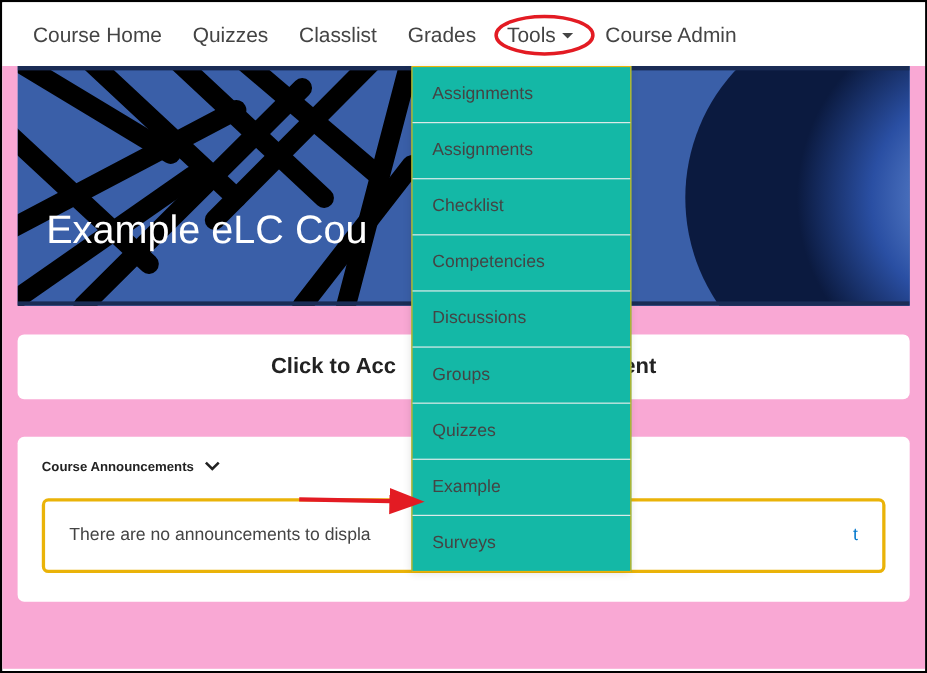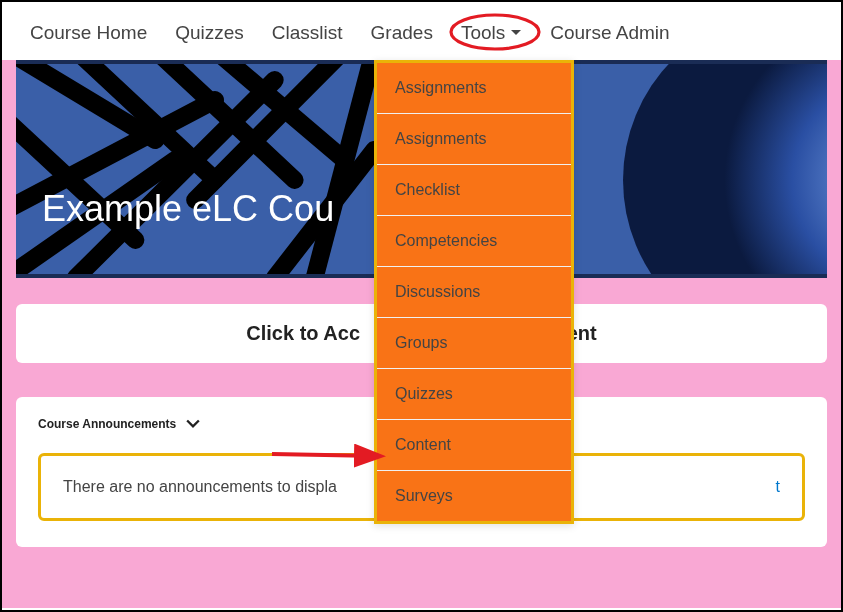--- a/index.html
+++ b/index.html
@@ -50,22 +50,22 @@
       width: 96px; height: 40px;
       pointer-events: none;
     }
 
     
     .dropdown {
       position: absolute;
       top: 58px;
       left: 372px;
       width: 200px;
-      background: #f97316;
-      border: 3px solid #eab308;
+      background: #14b8a6;
+      border: 1px solid #eab308;
       box-shadow: 0 2px 8px rgba(0,0,0,0.12);
       z-index: 50;
     }
     .dropdown-item {
       padding: 16px 18px;
       font-size: 16px;
       color: #444;
       cursor: pointer;
       border-bottom: 1px solid #f0f0f0;
     }
@@ -224,21 +224,21 @@
 </div>
 
 <div class="dropdown">
   <div class="dropdown-item">Assignments</div>
   <div class="dropdown-item">Assignments</div>
   <div class="dropdown-item">Checklist</div>
   <div class="dropdown-item">Competencies</div>
   <div class="dropdown-item">Discussions</div>
   <div class="dropdown-item">Groups</div>
   <div class="dropdown-item">Quizzes</div>
-  <div class="dropdown-item">Content</div>
+  <div class="dropdown-item">Example</div>
   <div class="dropdown-item">Surveys</div>
 </div>
 
 <svg class="arrow-svg" viewBox="0 0 120 40">
   <defs>
     <marker id="arrowhead" markerWidth="8" markerHeight="8" refX="6" refY="3" orient="auto">
       <polygon points="0 0, 8 3, 0 6" fill="#e31b23"></polygon>
     </marker>
   </defs>
   <line x1="2" y1="20" x2="108" y2="22" stroke="#e31b23" stroke-width="4" marker-end="url(#arrowhead)"></line>

